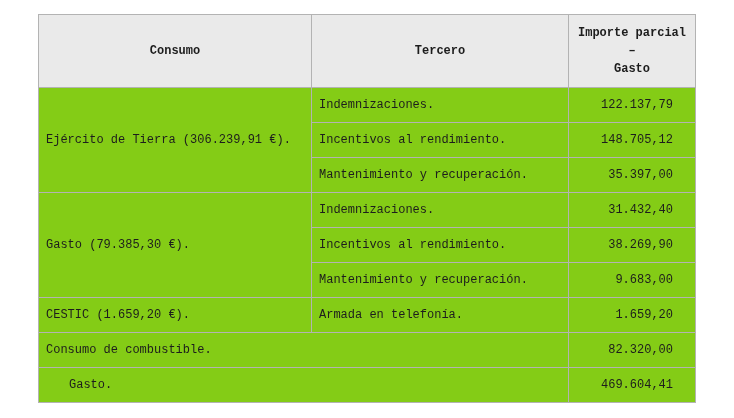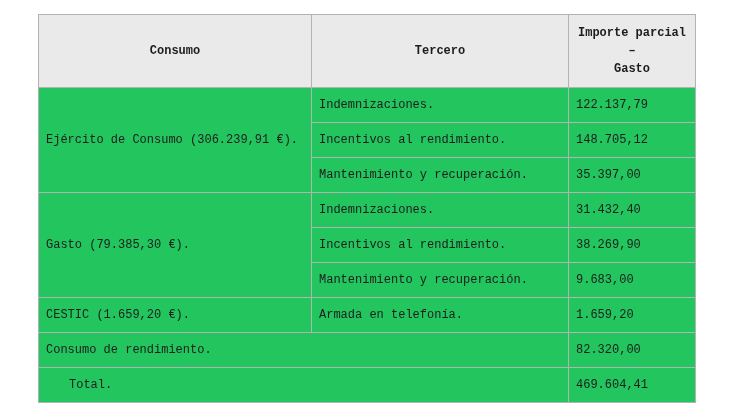--- a/index.html
+++ b/index.html
@@ -34,28 +34,28 @@
   thead th {
     background: #eaeaea;
     font-weight: bold;
     text-align: center;
     vertical-align: middle;
     padding: 9px 6px;
     height: 54px;
   }
   thead th .hline { display: block; }
   tbody td {
-    background: #22c55e;
+    background: #84cc16;
     padding: 8px 7px;
     vertical-align: middle;
     text-align: left;
   }
   td.num {
-    text-align: left;
-    padding-right: 29px;
+    text-align: right;
+    padding-right: 22px;
   }
   td.group-cell { vertical-align: middle; }
   tr.total-row td.span-label { padding-left: 30px; }
 </style>
 </head>
 <body>
 
 <div class="table-wrap">
   <table>
     <colgroup>
@@ -69,21 +69,21 @@
         <th>Tercero</th>
         <th>
           <span class="hline">Importe parcial</span>
           <span class="hline">–</span>
           <span class="hline">Gasto</span>
         </th>
       </tr>
     </thead>
     <tbody>
       <tr>
-        <td class="group-cell" rowspan="3">Ejército de Consumo (306.239,91 €).</td>
+        <td class="group-cell" rowspan="3">Ejército de Tierra (306.239,91 €).</td>
         <td>Indemnizaciones.</td>
         <td class="num">122.137,79</td>
       </tr>
       <tr>
         <td>Incentivos al rendimiento.</td>
         <td class="num">148.705,12</td>
       </tr>
       <tr>
         <td>Mantenimiento y recuperación.</td>
         <td class="num">35.397,00</td>
@@ -100,22 +100,22 @@
       <tr>
         <td>Mantenimiento y recuperación.</td>
         <td class="num">9.683,00</td>
       </tr>
       <tr>
         <td>CESTIC (1.659,20 €).</td>
         <td>Armada en telefonía.</td>
         <td class="num">1.659,20</td>
       </tr>
       <tr>
-        <td class="span-label" colspan="2">Consumo de rendimiento.</td>
+        <td class="span-label" colspan="2">Consumo de combustible.</td>
         <td class="num">82.320,00</td>
       </tr>
       <tr class="total-row">
-        <td class="span-label" colspan="2">Total.</td>
+        <td class="span-label" colspan="2">Gasto.</td>
         <td class="num">469.604,41</td>
       </tr>
     </tbody>
   </table>
 </div>
 
 </body></html>

